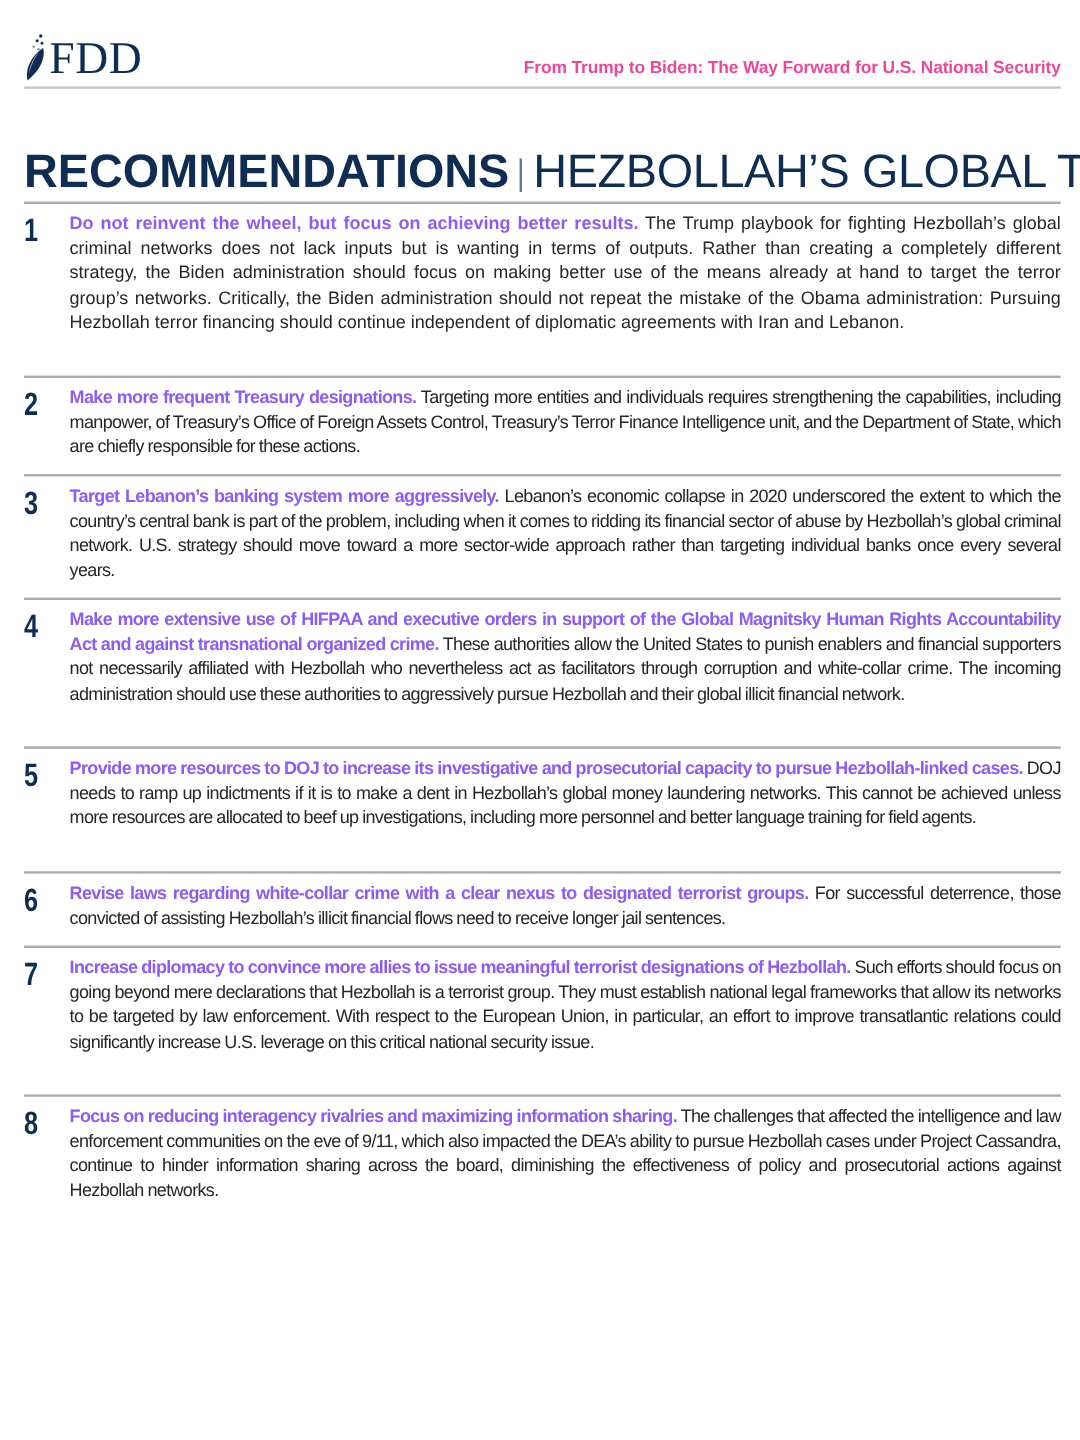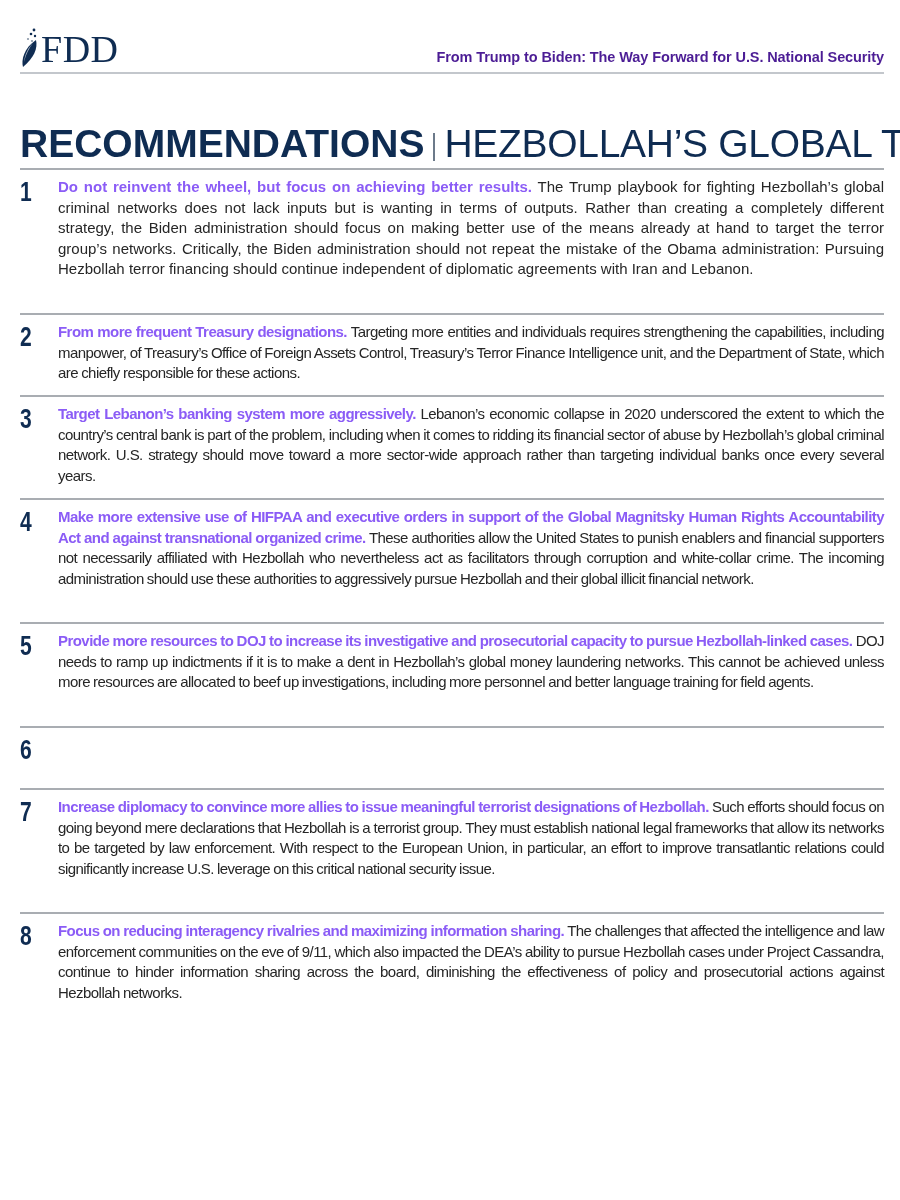--- a/index.html
+++ b/index.html
@@ -4,21 +4,21 @@
 <style>
   html, body { margin: 0; padding: 0; background: #ffffff; }
   body { width: 900px; height: 1200px; position: relative; overflow: hidden;
          font-family: "Liberation Sans", sans-serif; color: #222; }
   .header { position: absolute; left: 20px; top: 22px; width: 864px; height: 52px; }
   .logo { position: absolute; left: 0; top: 4px; display: flex; align-items: flex-end; }
   .logo-icon { width: 20px; height: 42px; }
   .logo-text { font-family: "Liberation Serif", serif; font-size: 38px; color: #0f2c52;
                line-height: 38px; margin-left: 1px; letter-spacing: 0.5px; text-align: center; }
   .report-title { position: absolute; right: 0; top: 27px; font-size: 14.5px; font-weight: bold;
-                  color: #4c1d95; letter-spacing: -0.1px; }
+                  color: #ec4899; letter-spacing: -0.1px; }
   .header-rule { position: absolute; left: 20px; top: 72px; width: 864px; height: 2px; background: #c3c7cc; }
 
   .section-heading { position: absolute; left: 20px; top: 122px; font-size: 39px; color: #0f2c52;
                      white-space: nowrap; letter-spacing: -0.3px; }
   .section-heading .strong { font-weight: 900; font-weight: bold; letter-spacing: 0; }
   .section-heading .sep { display: inline-block; width: 2px; height: 28px; background: #6c7a8a;
                           vertical-align: -4px; margin: 0 9px 0 9px; }
   .section-heading .light { font-weight: normal; }
 
   .list { position: absolute; left: 20px; top: 168px; width: 864px; }
@@ -55,36 +55,37 @@
   <span class="strong">RECOMMENDATIONS</span><span class="sep"></span><span class="light">HEZBOLLAH’S GLOBAL THREAT</span>
 </h1>
 
 <div class="list">
   <div class="item" style="height:136px;">
     <div class="num">1</div>
     <p><b>Do not reinvent the wheel, but focus on achieving better results.</b><span> The Trump playbook for fighting Hezbollah’s global criminal networks does not lack inputs but is wanting in terms of outputs. Rather than creating a completely different strategy, the Biden administration should focus on making better use of the means already at hand to target the terror group’s networks. Critically, the Biden administration should not repeat the mistake of the Obama administration: Pursuing Hezbollah terror financing should continue independent of diplomatic agreements with Iran and Lebanon.</span></p>
   </div>
   <div class="item cond" style="height:73px;">
     <div class="num">2</div>
-    <p><b>From more frequent Treasury designations.</b><span> Targeting more entities and individuals requires strengthening the capabilities, including manpower, of Treasury’s Office of Foreign Assets Control, Treasury’s Terror Finance Intelligence unit, and the Department of State, which are chiefly responsible for these actions.</span></p>
+    <p><b>Make more frequent Treasury designations.</b><span> Targeting more entities and individuals requires strengthening the capabilities, including manpower, of Treasury’s Office of Foreign Assets Control, Treasury’s Terror Finance Intelligence unit, and the Department of State, which are chiefly responsible for these actions.</span></p>
   </div>
   <div class="item cond" style="height:94px;">
     <div class="num">3</div>
     <p><b>Target Lebanon’s banking system more aggressively.</b><span> Lebanon’s economic collapse in 2020 underscored the extent to which the country’s central bank is part of the problem, including when it comes to ridding its financial sector of abuse by Hezbollah’s global criminal network. U.S. strategy should move toward a more sector-wide approach rather than targeting individual banks once every several years.</span></p>
   </div>
   <div class="item cond" style="height:115px;">
     <div class="num">4</div>
     <p><b>Make more extensive use of HIFPAA and executive orders in support of the Global Magnitsky Human Rights Accountability Act and against transnational organized crime.</b><span> These authorities allow the United States to punish enablers and financial supporters not necessarily affiliated with Hezbollah who nevertheless act as facilitators through corruption and white-collar crime. The incoming administration should use these authorities to aggressively pursue Hezbollah and their global illicit financial network.</span></p>
   </div>
   <div class="item cond" style="height:95px;">
     <div class="num">5</div>
     <p><b>Provide more resources to DOJ to increase its investigative and prosecutorial capacity to pursue Hezbollah-linked cases.</b><span> DOJ needs to ramp up indictments if it is to make a dent in Hezbollah’s global money laundering networks. This cannot be achieved unless more resources are allocated to beef up investigations, including more personnel and better language training for field agents.</span></p>
   </div>
   <div class="item cond" style="height:53px;">
     <div class="num">6</div>
+    <p><b>Revise laws regarding white-collar crime with a clear nexus to designated terrorist groups.</b><span> For successful deterrence, those convicted of assisting Hezbollah’s illicit financial flows need to receive longer jail sentences.</span></p>
   </div>
   <div class="item cond" style="height:115px;">
     <div class="num">7</div>
     <p><b>Increase diplomacy to convince more allies to issue meaningful terrorist designations of Hezbollah.</b><span> Such efforts should focus on going beyond mere declarations that Hezbollah is a terrorist group. They must establish national legal frameworks that allow its networks to be targeted by law enforcement. With respect to the European Union, in particular, an effort to improve transatlantic relations could significantly increase U.S. leverage on this critical national security issue.</span></p>
   </div>
   <div class="item cond" style="height:92px;">
     <div class="num">8</div>
     <p><b>Focus on reducing interagency rivalries and maximizing information sharing.</b><span> The challenges that affected the intelligence and law enforcement communities on the eve of 9/11, which also impacted the DEA’s ability to pursue Hezbollah cases under Project Cassandra, continue to hinder information sharing across the board, diminishing the effectiveness of policy and prosecutorial actions against Hezbollah networks.</span></p>
   </div>
 </div>

